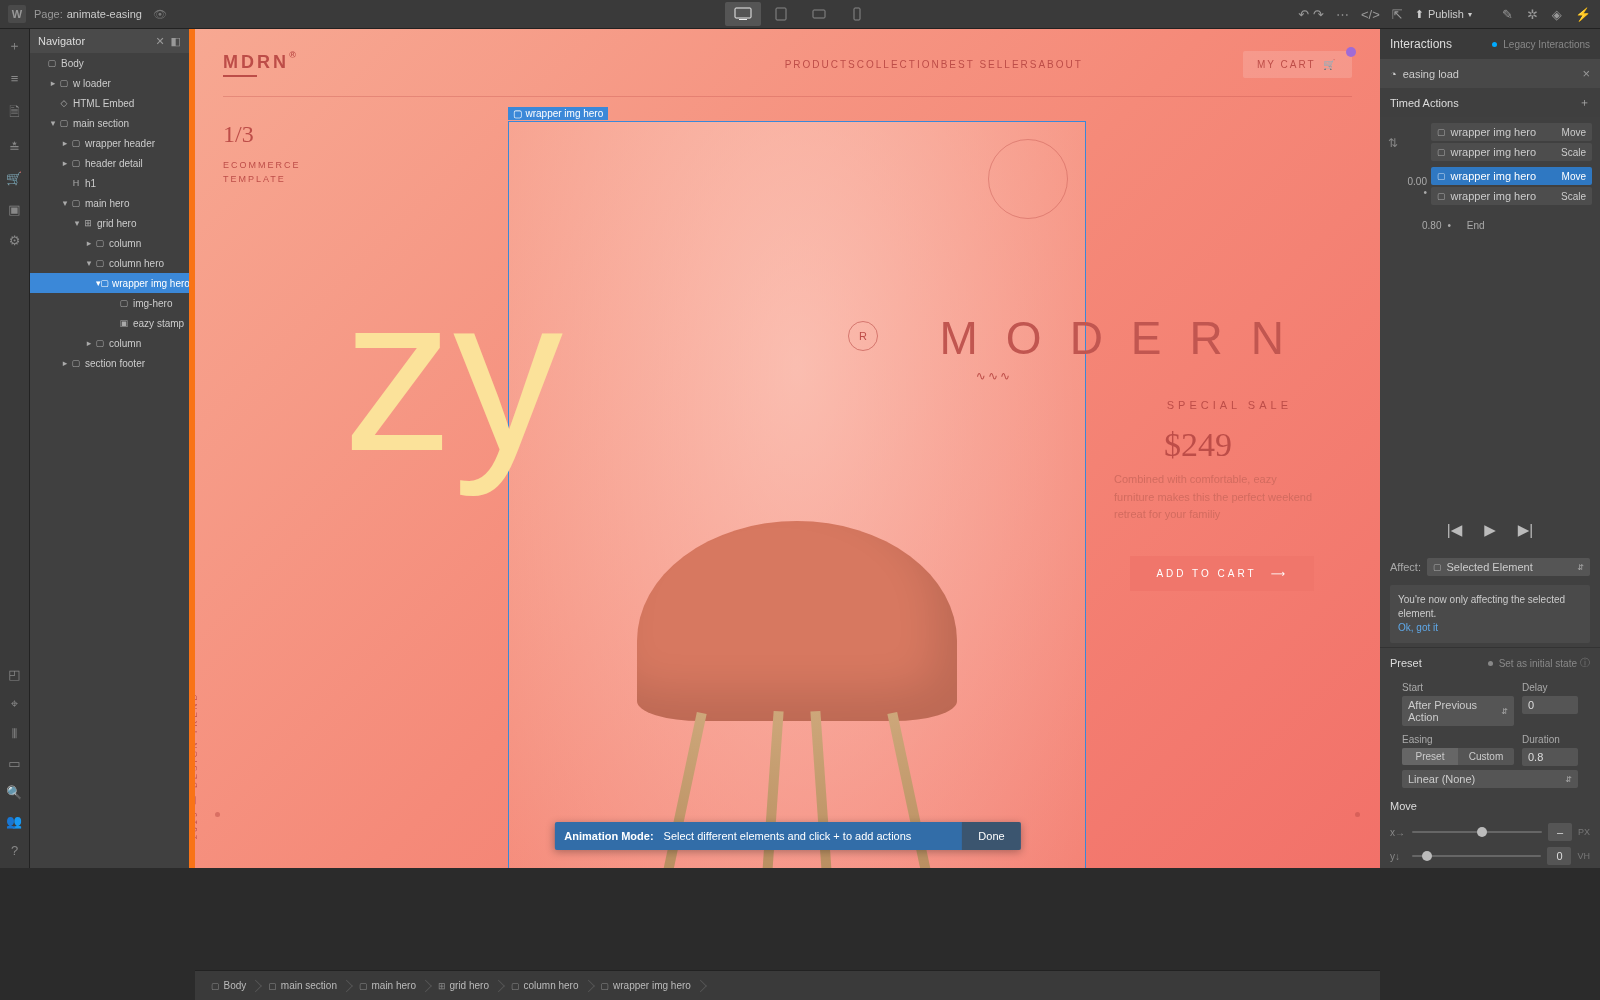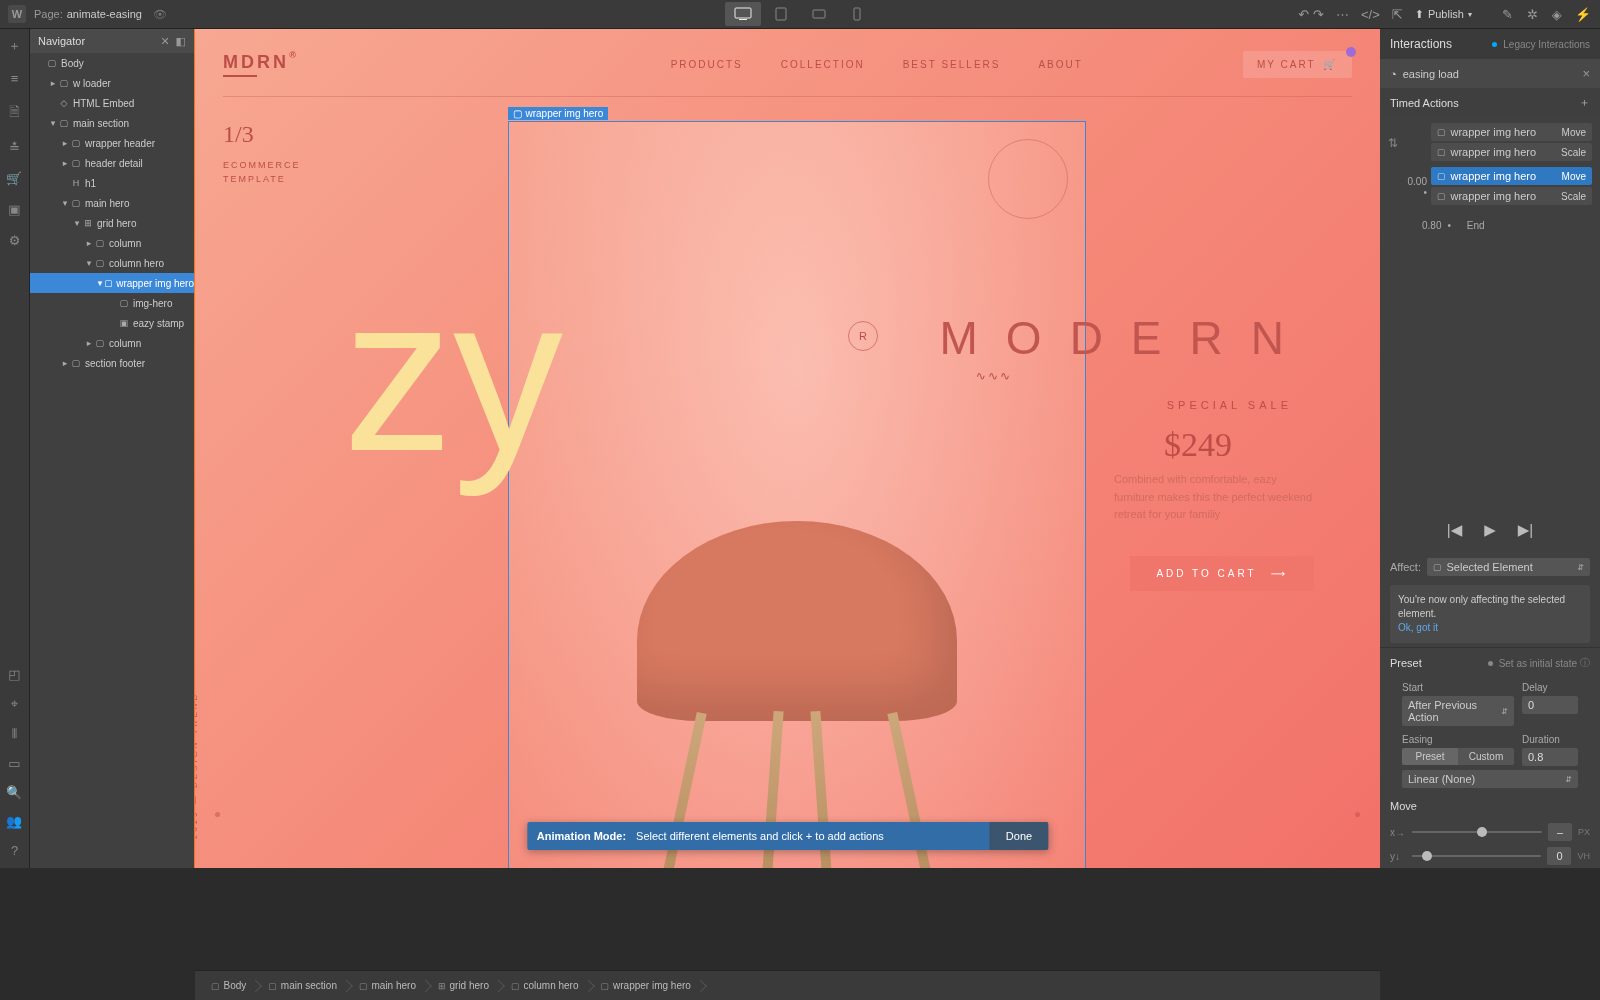--- a/index.html
+++ b/index.html
@@ -15,38 +15,38 @@
 .topbar .right { margin-left: auto; display: flex; align-items: center; gap: 12px; }
 .topbar .right .ico { color: #999; cursor: pointer; font-size: 13px; }
 .topbar .publish { color: #ccc; display: flex; align-items: center; gap: 4px; cursor: pointer; }
 .topbar .right2 { display: flex; align-items: center; gap: 14px; margin-left: 18px; }
 
 .main { display: flex; height: 839px; }
 .lefttoolbar { width: 30px; background: #3a3a3a; border-right: 1px solid #222; display: flex; flex-direction: column; align-items: center; padding-top: 8px; gap: 16px; }
 .lefttoolbar .t { color: #888; cursor: pointer; font-size: 13px; }
 .lefttoolbar .bot { margin-top: auto; display: flex; flex-direction: column; gap: 14px; padding-bottom: 10px; align-items: center; }
 
-.navigator { width: 165px; background: #404040; border-right: 1px solid #f97316; display: flex; flex-direction: column; }
+.navigator { width: 165px; background: #404040; border-right: 6px solid #f97316; display: flex; flex-direction: column; }
 .nav-header { height: 24px; background: #4a4a4a; display: flex; align-items: center; padding: 0 8px; color: #ddd; font-size: 11px; }
 .nav-header .x { margin-left: auto; color: #999; cursor: pointer; margin-right: 6px; }
 .nav-header .pin { color: #999; cursor: pointer; }
 .nav-tree { flex: 1; overflow-y: auto; }
 .nav-item { height: 20px; display: flex; align-items: center; color: #ccc; cursor: pointer; white-space: nowrap; font-size: 10px; }
 .nav-item.selected { background: #3b88d8; color: #fff; }
 .nav-item .tw { width: 10px; text-align: center; color: #aaa; font-size: 9px; }
 .nav-item .ic { width: 12px; text-align: center; color: #aaa; font-size: 9px; margin-right: 3px; }
 .nav-item.selected .ic, .nav-item.selected .tw { color: #fff; }
 
 .canvas-wrap { flex: 1; position: relative; overflow: hidden; background: linear-gradient(135deg, #f7a892 0%, #f58a79 50%, #f27169 100%); }
 .canvas { position: absolute; inset: 0; padding: 22px 28px; }
 .site-header { display: flex; align-items: center; }
 .brand { font-size: 18px; letter-spacing: 3px; color: #bd4d48; font-weight: 600; position: relative; }
 .brand sup { font-size: 9px; position: absolute; top: -2px; right: -10px; }
 .brand-line { width: 34px; height: 2px; background: #bd4d48; margin-top: 2px; }
-.nav-links { margin-left: auto; display: flex; gap: 38px; font-size: 10px; letter-spacing: 2px; color: #bd4d48; }
+.nav-links { margin-left: auto; display: flex; font-size: 10px; letter-spacing: 2px; color: #bd4d48; }
 .nav-links span { cursor: pointer; }
 .cart { margin-left: 160px; display: flex; align-items: center; gap: 8px; background: rgba(255,255,255,0.15); padding: 8px 14px; border-radius: 2px; color: #bd4d48; font-size: 10px; letter-spacing: 2px; cursor: pointer; position: relative; }
 .cart .badge { position: absolute; top: -4px; right: -4px; width: 10px; height: 10px; background: #a06bd6; border-radius: 50%; }
 .hr { border: none; border-top: 1px solid rgba(189,77,72,0.3); margin-top: 18px; }
 
 .hero { position: relative; margin-top: 24px; height: 720px; }
 .counter { font-size: 24px; color: #bd4d48; font-family: Georgia, serif; }
 .sub { font-size: 9px; letter-spacing: 2px; color: #bd4d48; margin-top: 10px; line-height: 1.6; }
 .cozy { position: absolute; left: 60px; top: 160px; font-size: 220px; font-family: Georgia, serif; color: #fbe29a; line-height: 0.85; z-index: 5; }
 .cozy .l2 { margin-left: 60px; }
@@ -63,21 +63,21 @@
 .zig { position: absolute; right: 340px; top: 248px; color: #bd4d48; font-size: 12px; letter-spacing: 2px; }
 .special { position: absolute; right: 60px; top: 278px; font-size: 11px; letter-spacing: 4px; color: #bd4d48; }
 .price { position: absolute; right: 120px; top: 305px; font-size: 34px; color: #bd4d48; font-family: Georgia, serif; }
 .desc { position: absolute; right: 38px; top: 350px; width: 200px; font-size: 11px; line-height: 1.6; color: #d26b5f; }
 .addcart { position: absolute; right: 38px; top: 435px; background: #f0766b; color: #fff; padding: 12px 26px; font-size: 10px; letter-spacing: 3px; display: flex; align-items: center; gap: 14px; cursor: pointer; }
 .side-txt2 { position: absolute; left: -102px; top: 640px; transform: rotate(-90deg); font-size: 8px; letter-spacing: 3px; color: #bd4d48; }
 .dot { position: absolute; bottom: 24px; width: 5px; height: 5px; background: rgba(189,77,72,0.5); border-radius: 50%; }
 
 .anim-bar { position: absolute; left: 50%; transform: translateX(-50%); bottom: 18px; background: #326da8; color: #fff; display: flex; align-items: center; font-size: 11px; border-radius: 2px; height: 28px; overflow: hidden; box-shadow: 0 2px 8px rgba(0,0,0,0.3); }
 .anim-bar .lab { padding: 0 10px; font-weight: 600; }
-.anim-bar .msg { padding-right: 106px; }
+.anim-bar .msg { padding-right: 51px; }
 .anim-bar .done { background: #44444490; padding: 0 16px; height: 100%; display: flex; align-items: center; cursor: pointer; }
 
 .right-panel { width: 220px; background: #404040; color: #ccc; display: flex; flex-direction: column; font-size: 11px; overflow-y: hidden; }
 .rp-head { padding: 8px 10px; display: flex; align-items: center; background: #3a3a3a; }
 .rp-head .title { font-size: 12px; color: #ddd; }
 .rp-head .dot2 { width: 5px; height: 5px; background: #0af; border-radius: 50%; margin-left: auto; margin-right: 6px; }
 .rp-head .legacy { color: #888; font-size: 10px; }
 .anim-name { padding: 7px 10px; display: flex; align-items: center; gap: 6px; background: #484848; }
 .anim-name .x { margin-left: auto; color: #999; cursor: pointer; font-size: 13px; }
 .sec-head { padding: 7px 10px; display: flex; align-items: center; background: #3f3f3f; color: #ddd; }

